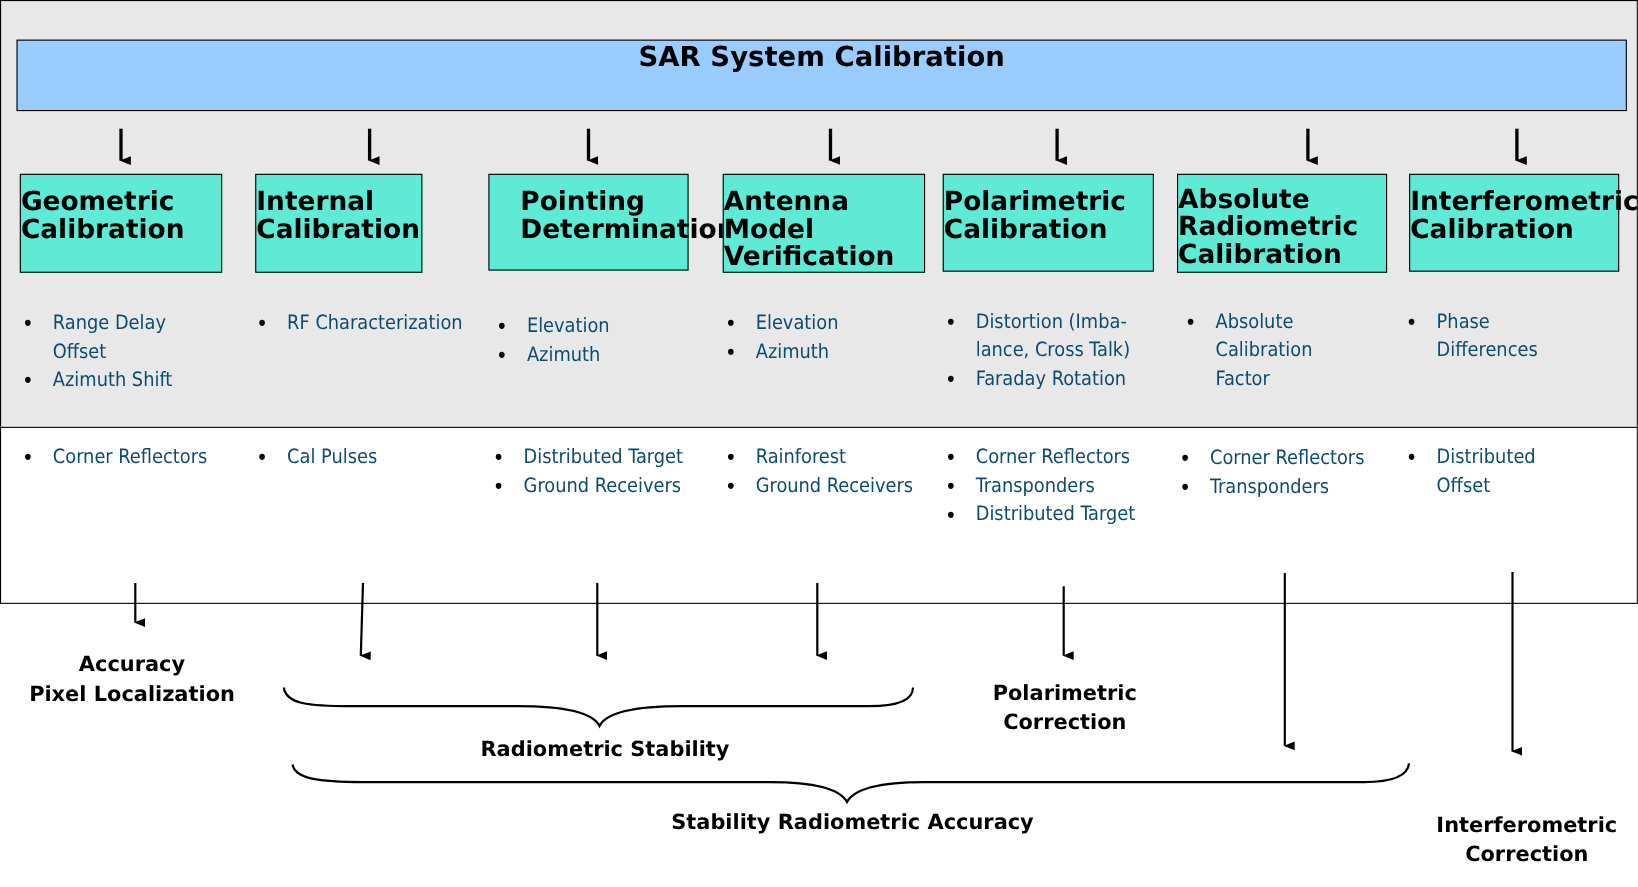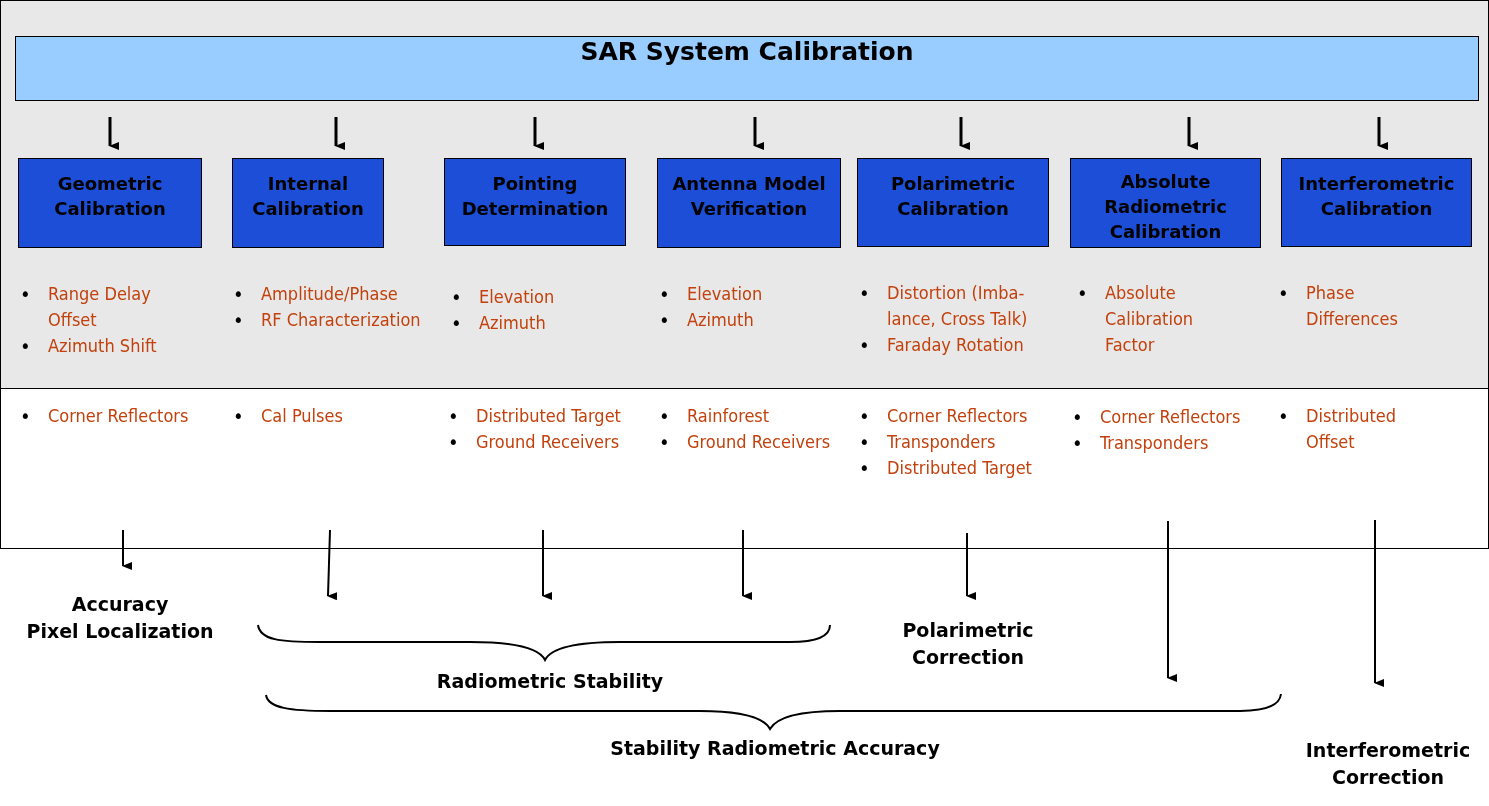--- a/index.html
+++ b/index.html
@@ -1,21 +1,21 @@
 <!DOCTYPE html>
 <html><head>
 <meta charset="utf-8">
 <style>
   html,body{margin:0;padding:0;background:#ffffff;}
   body{width:1489px;height:806px;position:relative;overflow:hidden;font-family:"DejaVu Sans",sans-serif;color:#000;}
   #gray-panel{position:absolute;left:0;top:0;width:1487px;height:387px;background:#e8e8e8;border:1px solid #000;border-bottom:none;}
   #white-panel{position:absolute;left:0;top:388px;width:1487px;height:159px;background:#fff;border:1px solid #000;}
   #main-banner{position:absolute;left:15px;top:36px;width:1462px;height:63px;background:#99ccff;border:1px solid #000;display:flex;align-items:flex-start;justify-content:center;font-weight:bold;font-size:25px;}
-  .cat-box{position:absolute;background:#1d4ed8;border:1px solid #000;box-sizing:border-box;font-weight:bold;font-size:18px;line-height:25px;text-align:center;padding-top:12px;}
-  .blist{position:absolute;margin:0;padding:0;list-style:none;font-family:"DejaVu Sans",sans-serif;font-size:18px;line-height:26px;color:#c2410c;font-stretch:condensed;}
+  .cat-box{position:absolute;background:#5eead4;border:1px solid #000;box-sizing:border-box;font-weight:bold;font-size:24px;line-height:25px;text-align:left;padding-top:12px;}
+  .blist{position:absolute;margin:0;padding:0;list-style:none;font-family:"DejaVu Sans",sans-serif;font-size:18px;line-height:26px;color:#0c4a6e;font-stretch:condensed;}
   .blist li{position:relative;padding-left:30px;white-space:nowrap;}
   .blist li.bul::before{content:"\2022";position:absolute;left:2px;top:0;font-size:20px;color:#000;}
   .result{position:absolute;font-weight:bold;font-size:19px;line-height:27px;text-align:center;white-space:nowrap;}
   svg#lines{position:absolute;left:0;top:0;}
 </style>
 </head>
 <body>
 
 <div id="gray-panel"></div>
 <div id="white-panel"></div>
@@ -66,27 +66,26 @@
       <li class="bul">Azimuth Shift</li>
     </ul>
     <ul class="blist" style="left: 18px; top: 403px;">
       <li class="bul">Corner Reflectors</li>
     </ul>
     <div class="cat-box" style="left: 232px; top: 158px; width: 152px; height: 90px;">
       <div>Internal</div>
       <div>Calibration</div>
     </div>
     <ul class="blist" style="left: 231px; top: 281px;">
-      <li class="bul">Amplitude/Phase</li>
       <li class="bul">RF Characterization</li>
     </ul>
     <ul class="blist" style="left: 231px; top: 403px;">
       <li class="bul">Cal Pulses</li>
     </ul>
-    <div class="cat-box" style="left: 444px; top: 158px; width: 182px; height: 88px;">
+    <div class="cat-box" style="left: 444px; top: 158px; width: 182px; height: 88px; padding-left: 28px;">
       <div>Pointing</div>
       <div>Determination</div>
     </div>
     <ul class="blist" style="left: 449px; top: 284px;">
       <li class="bul">Elevation</li>
       <li class="bul">Azimuth</li>
     </ul>
     <ul class="blist" style="left: 446px; top: 403px;">
       <li class="bul">Distributed Target</li>
       <li class="bul">Ground Receivers</li>

